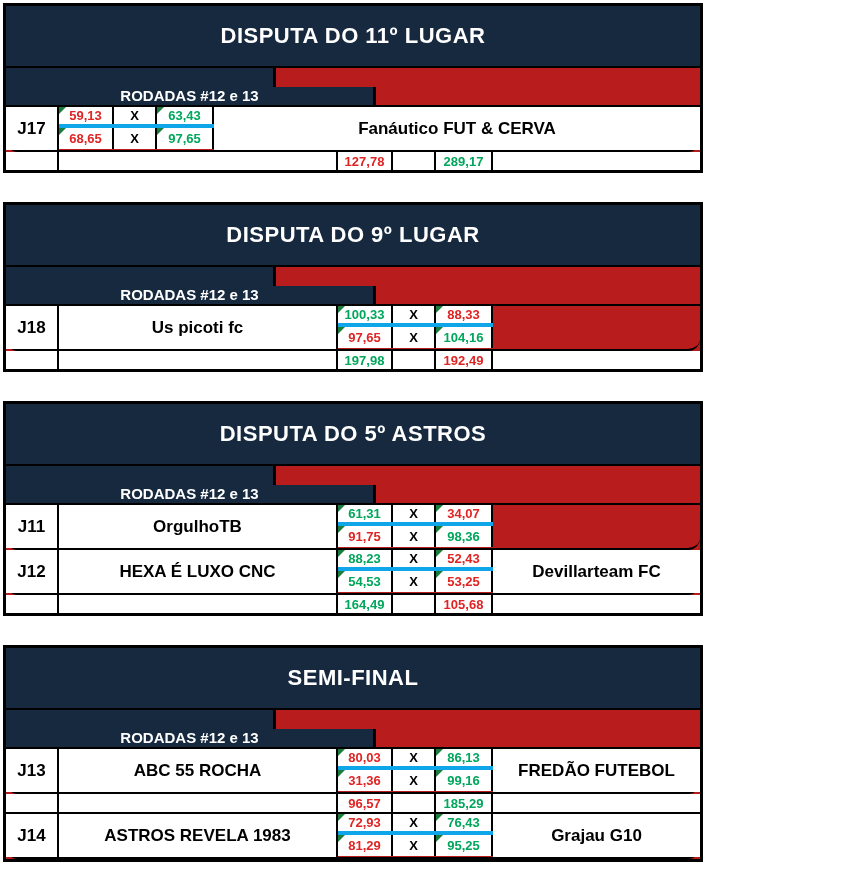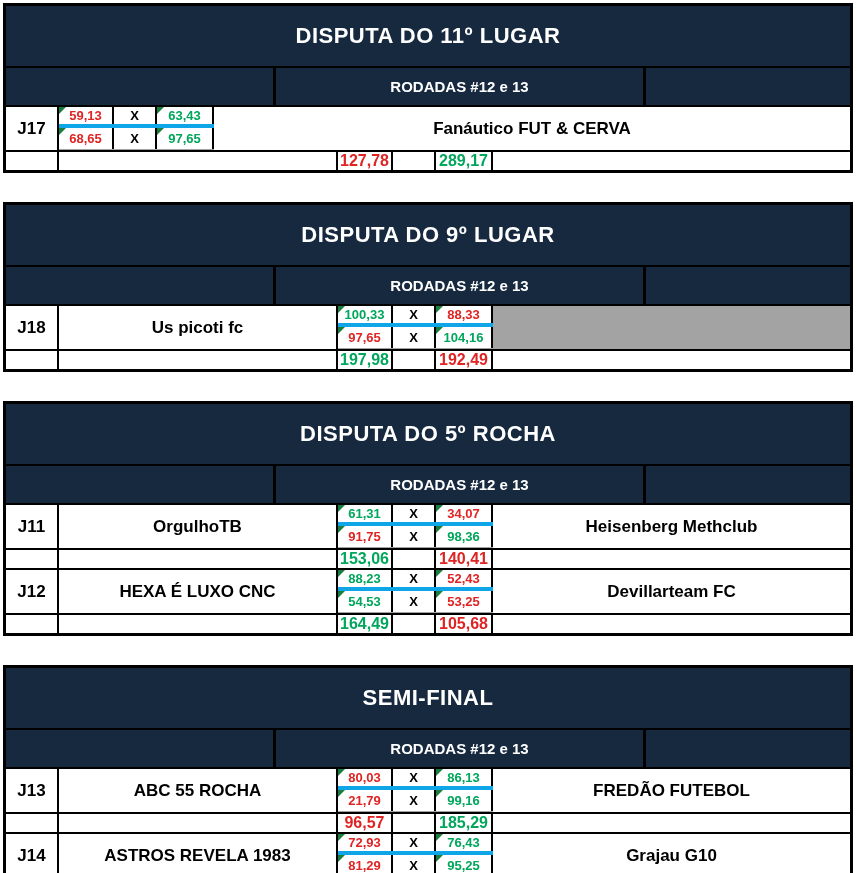--- a/index.html
+++ b/index.html
@@ -1,43 +1,43 @@
 <!DOCTYPE html>
 <html><head>
 <meta charset="utf-8">
 <style>
   html,body{margin:0;padding:0;background:#fff;}
   body{width:857px;height:873px;font-family:"Liberation Sans",sans-serif;font-weight:700;color:#000;}
   .page{box-sizing:border-box;width:857px;height:873px;padding:3px 3px 0 3px;}
-  .block{width:850px;box-sizing:border-box;border:3px solid #000;background:#a3a3a3;text-align:right;}
+  .block{width:700px;box-sizing:border-box;border:3px solid #000;background:#b91c1c;text-align:right;}
   .block + .block{margin-top:29px;}
   
   .title{height:60px;background:#16293F;border-bottom:2px solid #000;display:flex;align-items:center;justify-content:center;color:#fff;font-size:22px;letter-spacing:.5px;}
   
-  .banner{display:flex;height:37px;border-bottom:2px solid #000;}
+  .banner{display:flex;height:37px;border-bottom:2px solid #000;flex-direction:column;}
   .bcell{background:#16293F;height:100%;box-sizing:border-box;}
   .bcell.bl{width:270px;border-right:3px solid #000;}
   .bcell.bm{width:370px;border-right:3px solid #000;display:flex;align-items:center;justify-content:center;color:#fff;font-size:15px;}
   .bcell.br{flex:1;}
   
-  .mrow{display:flex;border-bottom:2px solid #000;height:43px;}
+  .mrow{display:flex;border-bottom:2px solid #000;height:43px;border-radius:12px;}
   .trow{display:flex;border-bottom:2px solid #000;height:18px;}
   .block > .trow:last-child{border-bottom:none;}
   .cell{box-sizing:border-box;border-right:2px solid #000;display:flex;align-items:center;justify-content:center;background:#fff;}
   .jcol{width:53px;font-size:17px;}
   .team{width:279px;font-size:17px;}
   .tR{flex:1;border-right:none;}
   .sgrid{width:155px;display:flex;flex-direction:column;box-sizing:border-box;}
   .srow{display:flex;height:21px;border-bottom:4px solid #0ea5e9;box-sizing:border-box;}
   .srow.last{border-bottom:none;height:21px;}
   .srow .cell{height:100%;}
   .score{width:55px;font-size:13px;position:relative;}
   .score.s2{width:57px;}
   .xcol{width:43px;font-size:13px;}
-  .trow .score{font-size:16px;}
+  .trow .score{font-size:13px;}
   .trow .jcol,.trow .team,.trow .xcol,.trow .tR{font-size:13px;}
   .tri{position:absolute;top:0;left:0;width:0;height:0;border-top:7px solid #1B7E3C;border-right:7px solid transparent;}
   .win{color:#00A65C;}
   .loss{color:#E02424;}
   .sval{display:inline-block;}
 </style>
 </head>
 <body>
 
 <div class="page">
@@ -143,21 +143,21 @@
       <div class="cell xcol"></div>
       <div class="cell score s2">
           <span class="sval loss">192,49</span>
         </div>
       <div class="cell team tR"></div>
     </div>
   </div>
 
   <div class="block">
     <div class="title">
-        <span>DISPUTA DO 5º ROCHA</span>
+        <span>DISPUTA DO 5º ASTROS</span>
       </div>
     <div class="banner">
       <div class="bcell bl"></div>
       <div class="bcell bm">
           <span>RODADAS #12 e 13</span>
         </div>
       <div class="bcell br"></div>
     </div>
     <div class="mrow">
       <div class="cell jcol">J11</div>
@@ -179,33 +179,20 @@
               <i class="tri"></i>
               <span class="sval loss">91,75</span>
             </div>
           <div class="cell xcol">X</div>
           <div class="cell score s2">
               <i class="tri"></i>
               <span class="sval win">98,36</span>
             </div>
         </div>
       </div>
-      <div class="cell team tR">Heisenberg Methclub</div>
-    </div>
-    <div class="trow">
-      <div class="cell jcol"></div>
-      <div class="cell team"></div>
-      <div class="cell score">
-          <span class="sval win">153,06</span>
-        </div>
-      <div class="cell xcol"></div>
-      <div class="cell score s2">
-          <span class="sval loss">140,41</span>
-        </div>
-      <div class="cell team tR"></div>
     </div>
     <div class="mrow">
       <div class="cell jcol">J12</div>
       <div class="cell team">HEXA É LUXO CNC</div>
       <div class="sgrid">
         <div class="srow">
           <div class="cell score">
               <i class="tri"></i>
               <span class="sval win">88,23</span>
             </div>
@@ -265,21 +252,21 @@
             </div>
           <div class="cell xcol">X</div>
           <div class="cell score s2">
               <i class="tri"></i>
               <span class="sval win">86,13</span>
             </div>
         </div>
         <div class="srow last">
           <div class="cell score">
               <i class="tri"></i>
-              <span class="sval loss">21,79</span>
+              <span class="sval loss">31,36</span>
             </div>
           <div class="cell xcol">X</div>
           <div class="cell score s2">
               <i class="tri"></i>
               <span class="sval win">99,16</span>
             </div>
         </div>
       </div>
       <div class="cell team tR">FREDÃO FUTEBOL</div>
     </div>

